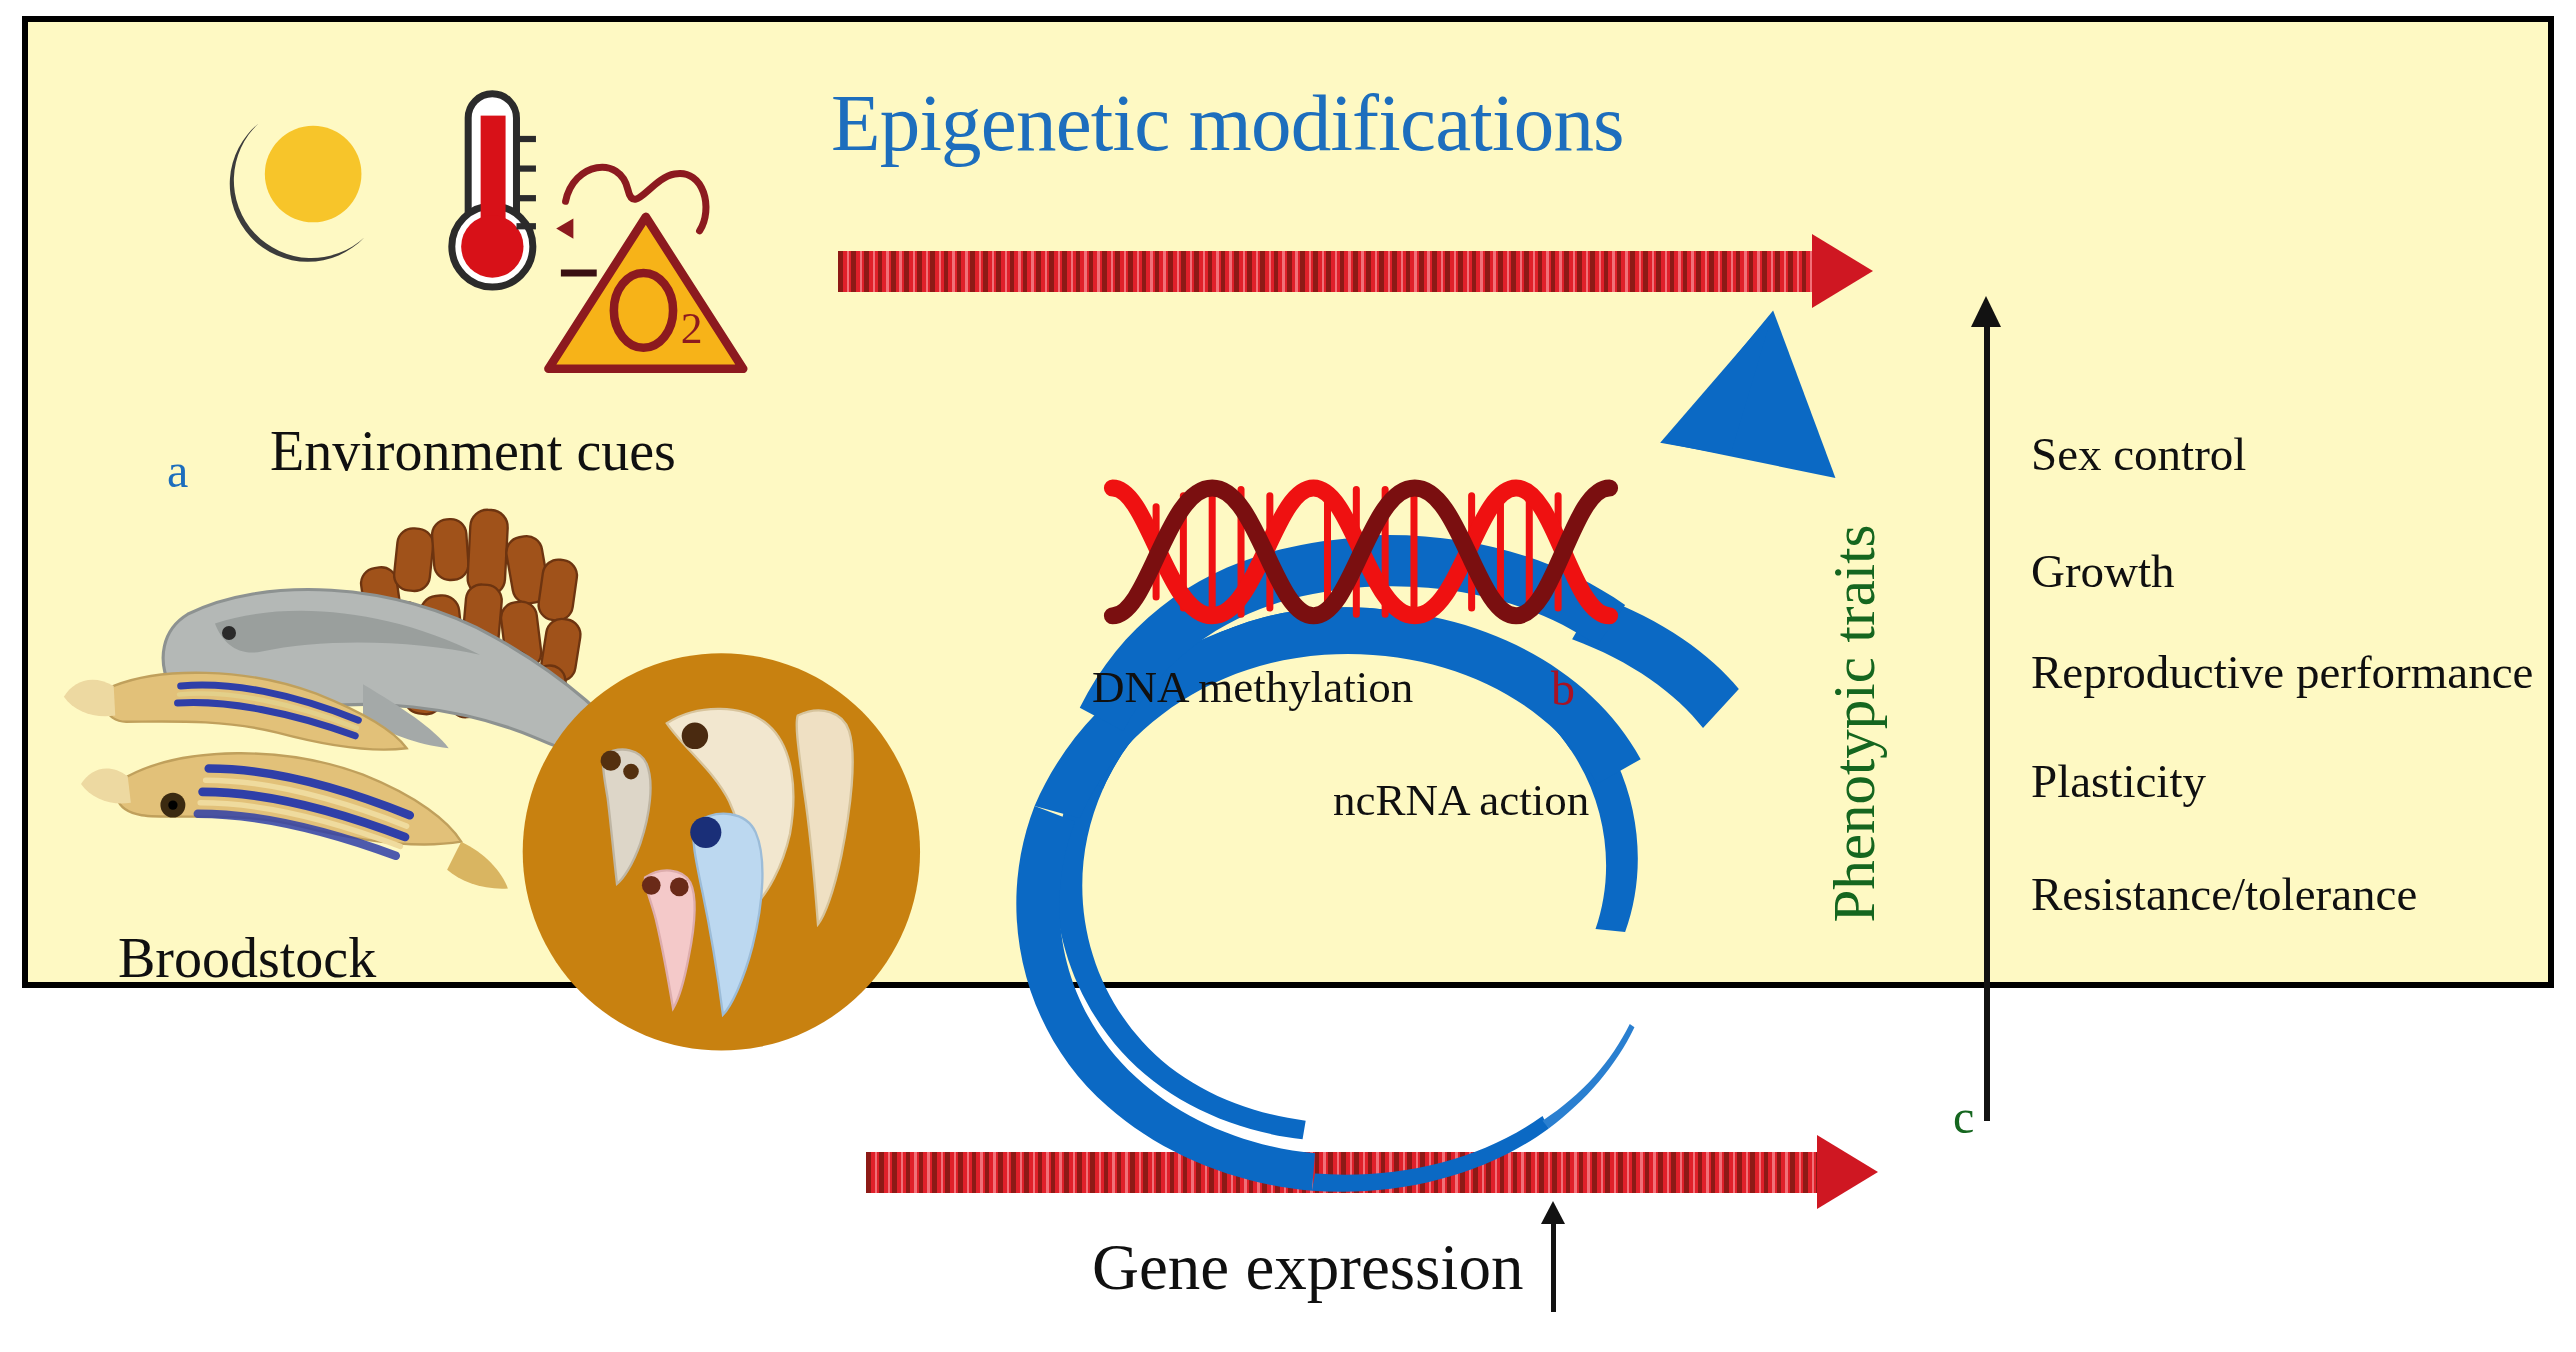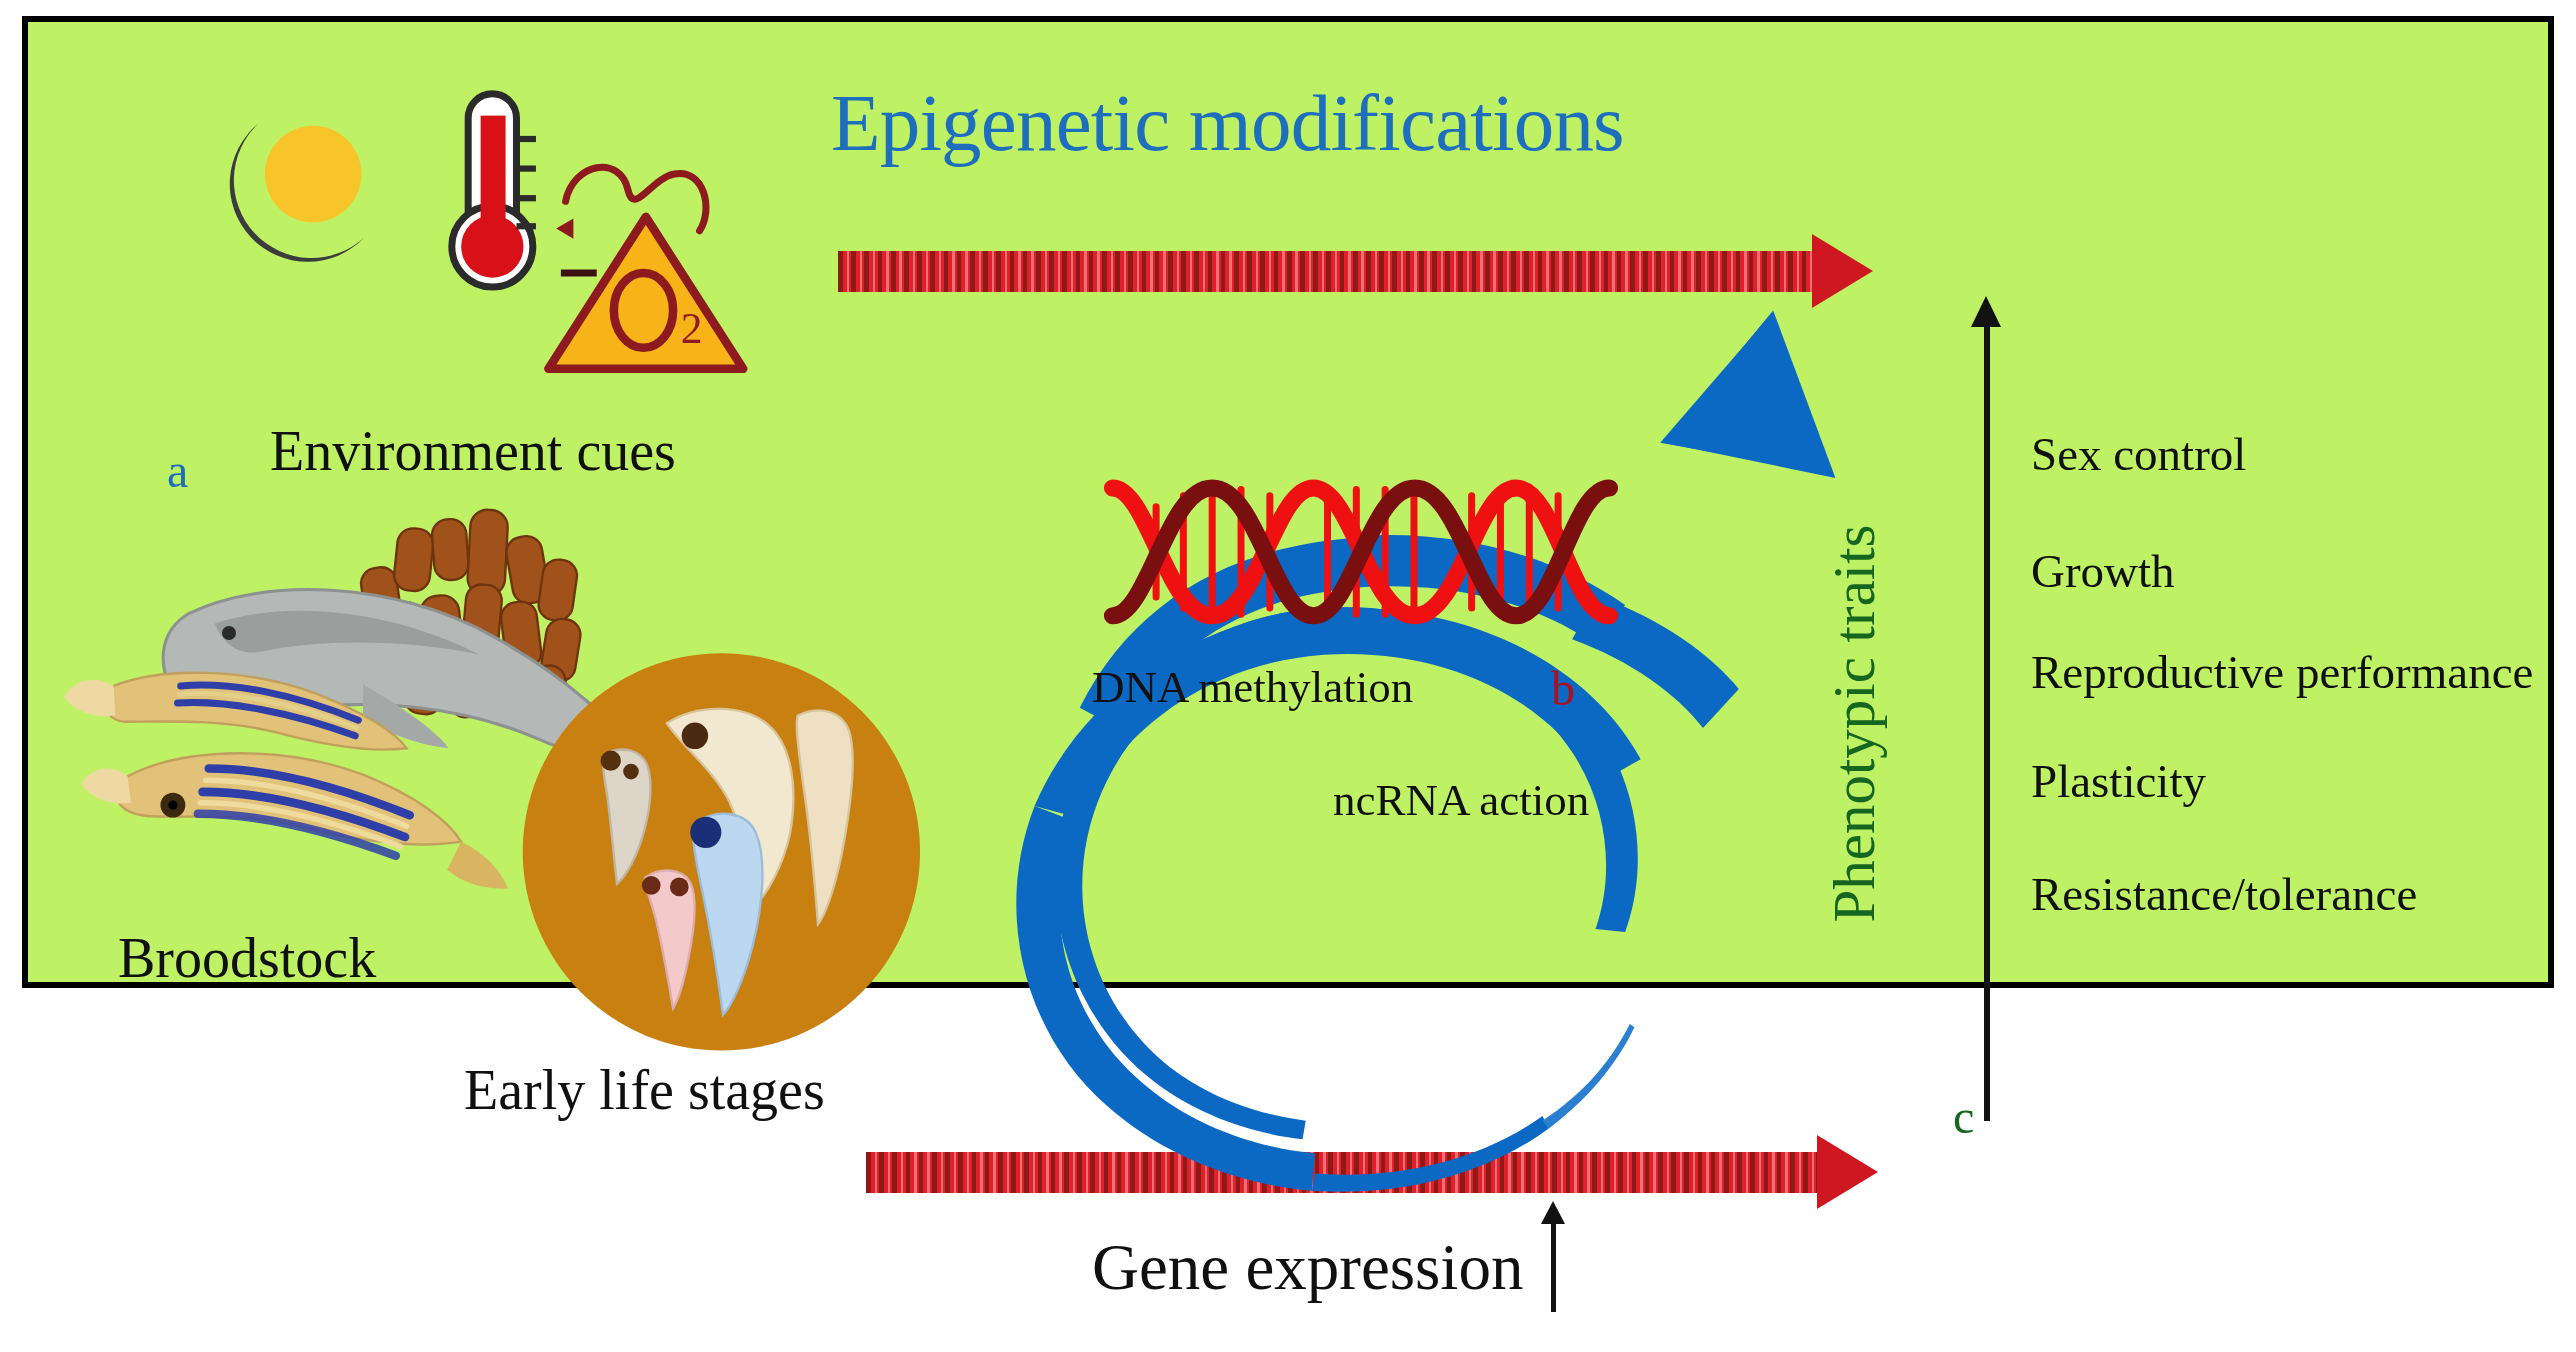--- a/index.html
+++ b/index.html
@@ -1,20 +1,20 @@
 <!DOCTYPE html>
 <html style="font-size:12.5px"><head>
 <meta charset="utf-8">
 <style>
   html,body{margin:0;padding:0;background:#ffffff;}
   body{width:2576px;height:1353px;position:relative;overflow:hidden;
        font-family:"Liberation Serif","DejaVu Serif",serif;}
 
   #frame{position:absolute;left:22px;top:15.6px;width:2532px;height:972px;
-         border:6.2px solid #000000;box-sizing:border-box;background:#bef264;}
+         border:6.2px solid #000000;box-sizing:border-box;background:#fef9c3;}
 
   
   .txt{position:absolute;white-space:nowrap;color:#101010;}
   .abs{position:absolute;}
 
   
   #title{left:803px;top:55px;font-size:81px;color:#1d6ebd;
          letter-spacing:-0.8px;font-weight:400;}
 
   
@@ -326,21 +326,20 @@
                C1960 762 1982 598 2030 598" fill="none" stroke="#7a0f10" stroke-width="22"></path>
     </g>
   </svg>
 
   <div class="txt" id="letter-a">a</div>
   <div class="txt" id="letter-b">b</div>
   <div class="txt" id="letter-c">c</div>
 
   <div class="txt" id="lbl-env">Environment cues</div>
   <div class="txt" id="lbl-brood">Broodstock</div>
-  <div class="txt" id="lbl-early">Early life stages</div>
 
   <div class="txt" id="lbl-dna">DNA methylation</div>
   <div class="txt" id="lbl-ncrna">ncRNA action</div>
 
   <div class="txt" id="lbl-gene">Gene expression</div>
   <div id="gene-arrow" class="abs"></div>
 
   <div id="axis-line" class="abs"></div>
   <div id="axis-head" class="abs"></div>
   <div id="axis-label" class="abs">Phenotypic traits</div>

